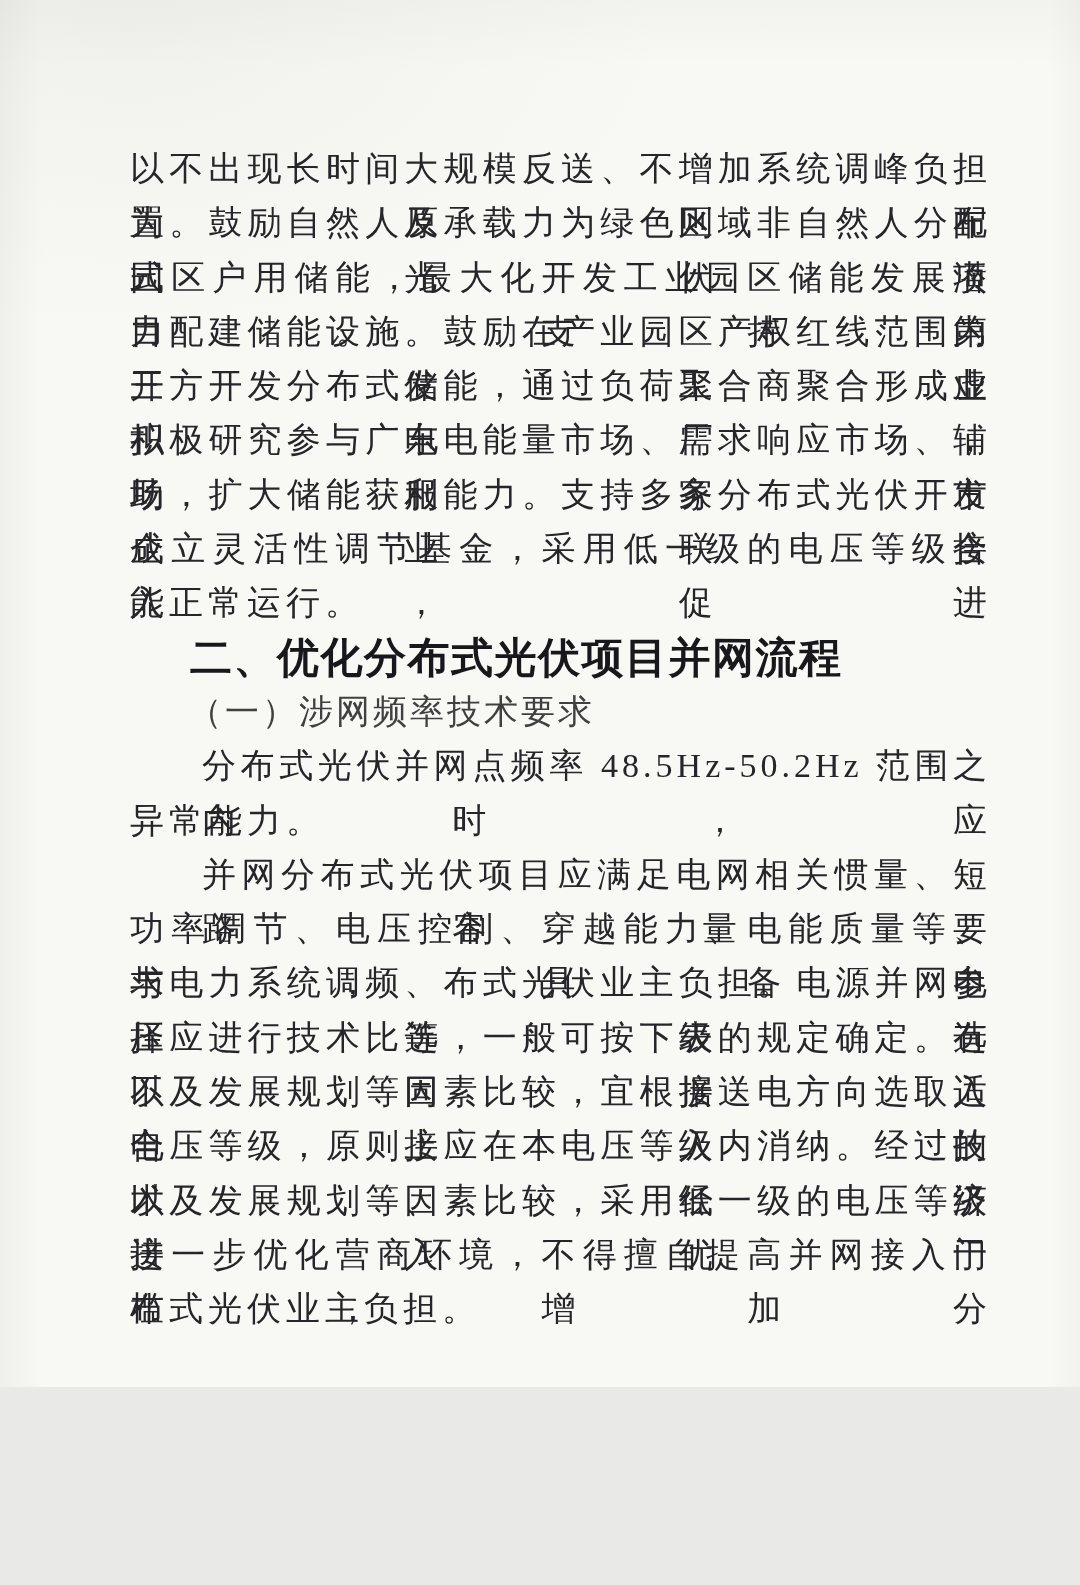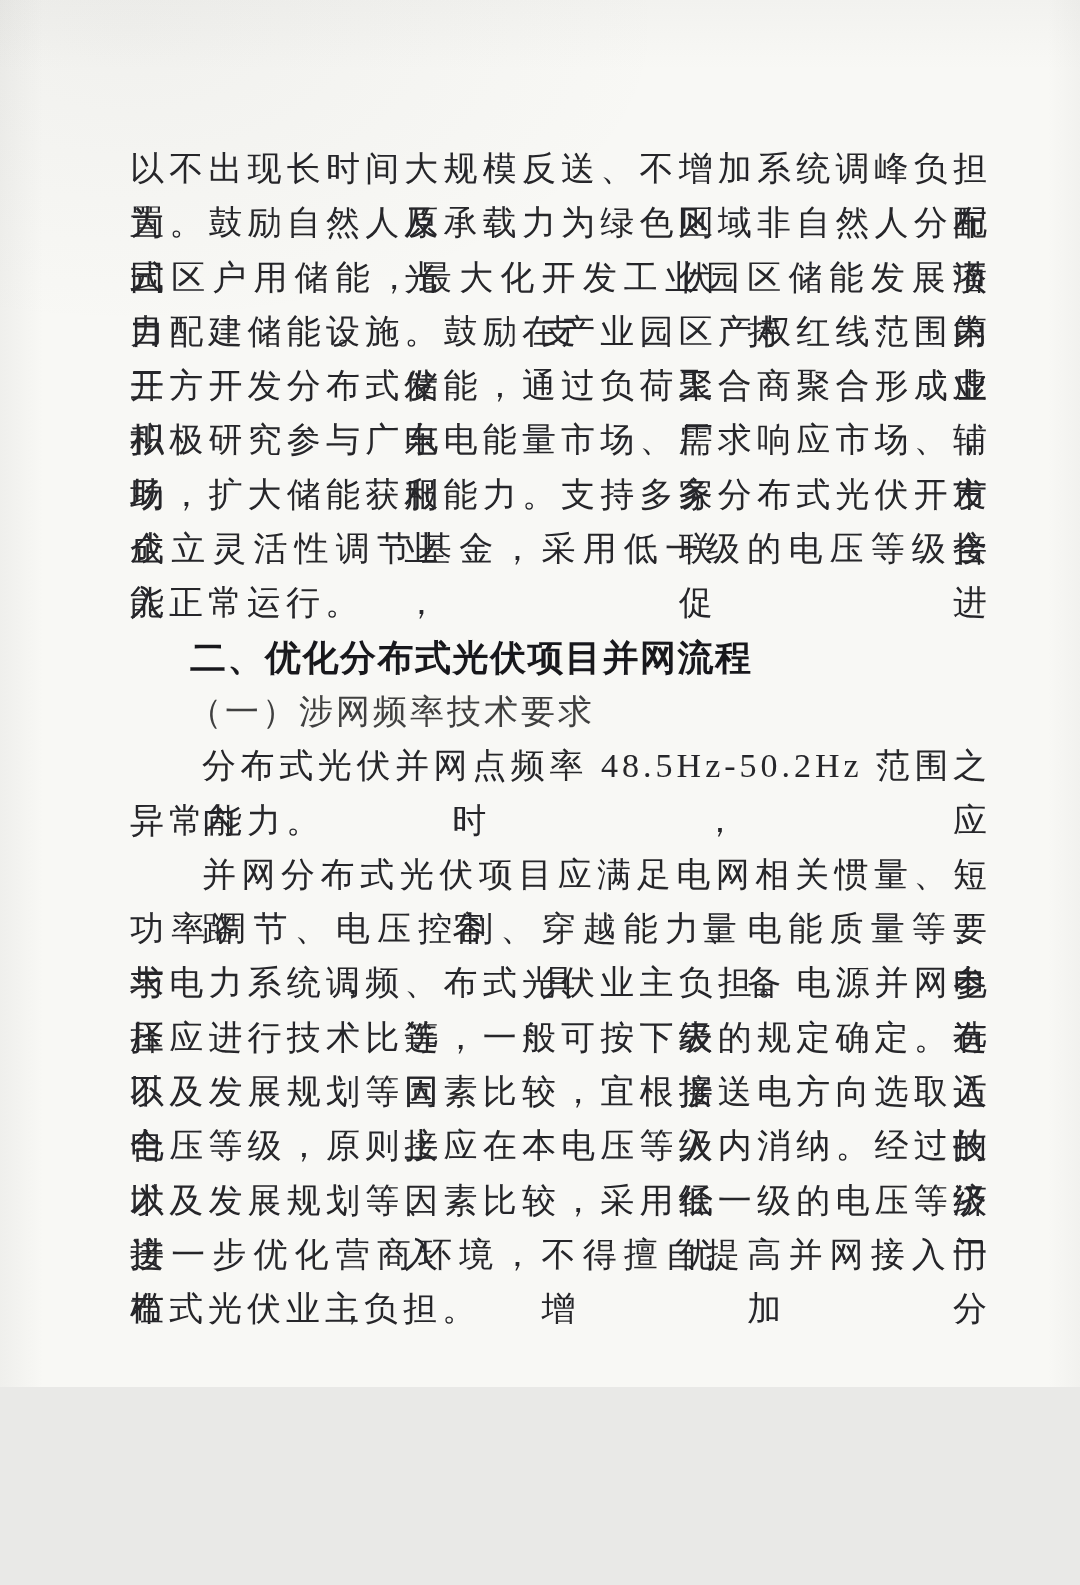--- a/index.html
+++ b/index.html
@@ -47,21 +47,21 @@
     text-align: justify;
     text-align-last: justify;
     letter-spacing: 4px;
   }
   .line.indent {
     padding-left: 72px;
   }
   .line.heading {
     font-family: "Liberation Sans", "DejaVu Sans", sans-serif;
     font-weight: bold;
-    font-size: 36px;
+    font-size: 42px;
     color: #18181c;
     letter-spacing: 1.5px;
     padding-left: 60px;
   }
   .line.sub {
     letter-spacing: 3px;
     padding-left: 58px;
     color: #404040;
   }
   .page-number {

